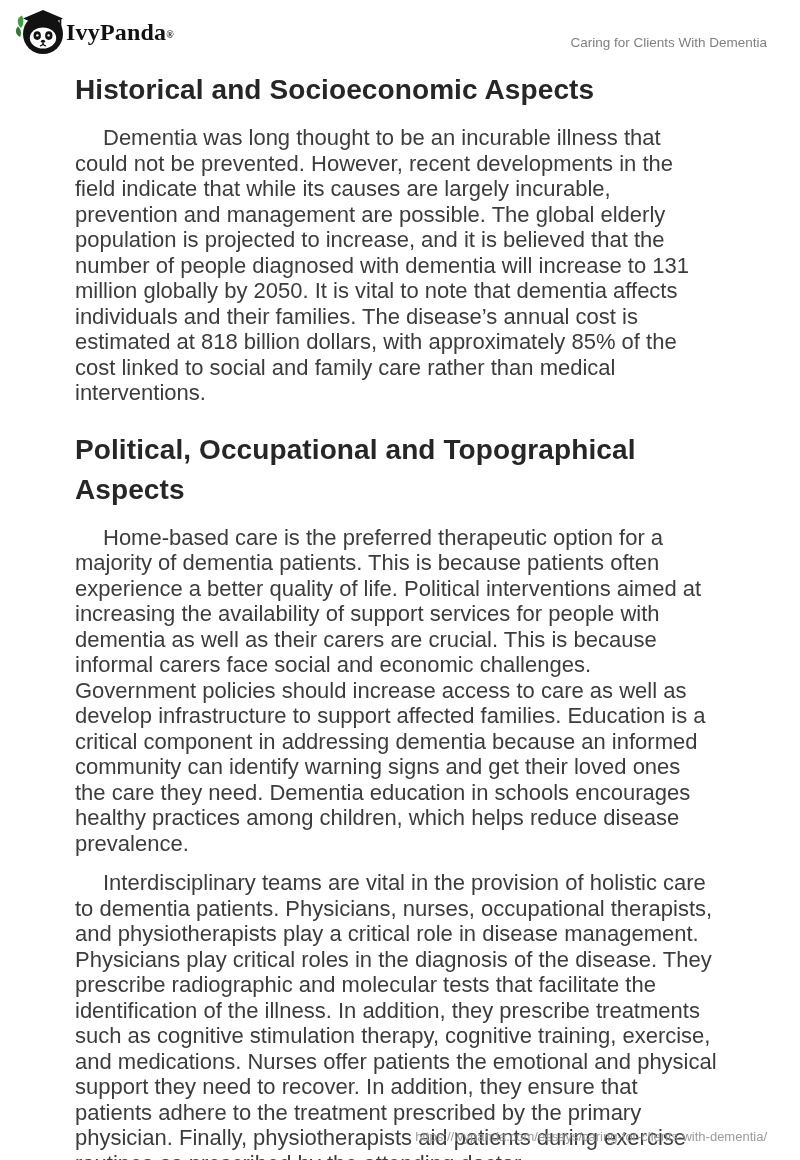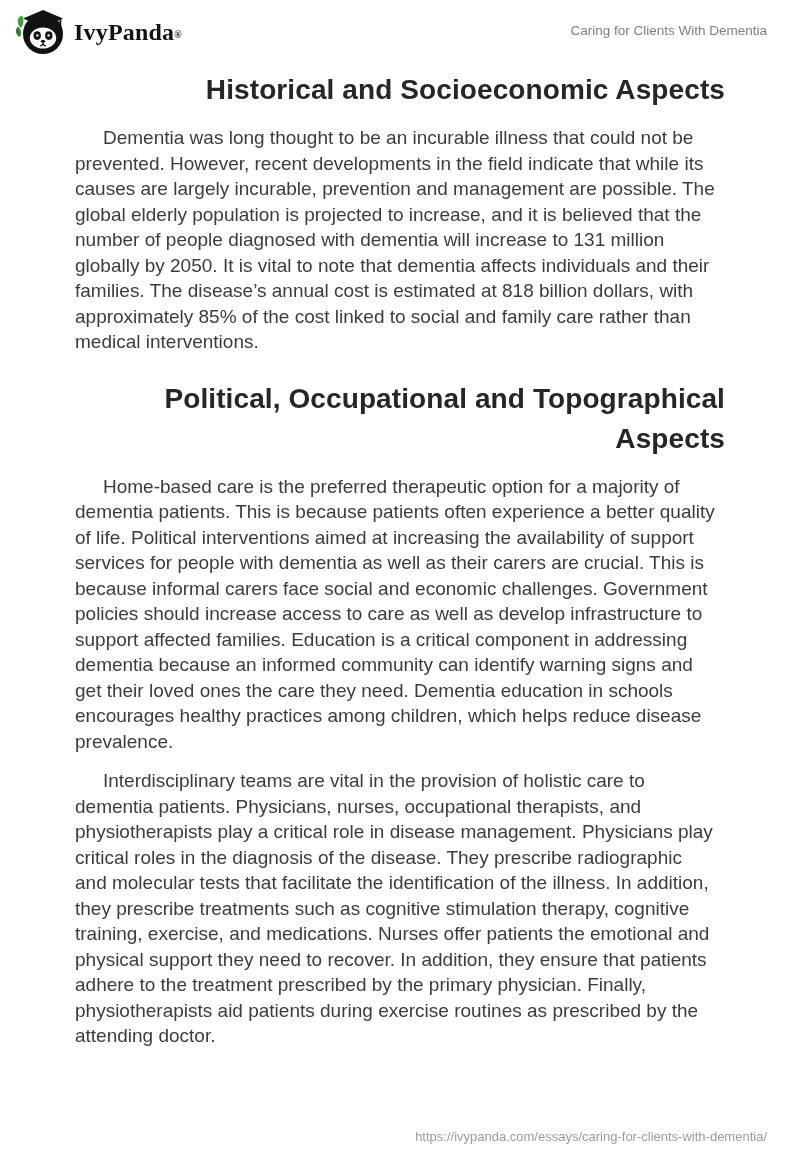--- a/index.html
+++ b/index.html
@@ -28,55 +28,53 @@
     color: #111111;
     cursor: pointer;
   }
   .brand svg { display: block; }
   .brand-text {
     font-family: "Liberation Serif", serif;
     font-weight: 700;
     font-size: 24px;
     letter-spacing: 0.2px;
     color: #111111;
-    margin-left: 8px;
   }
   .brand-reg {
     font-family: "Liberation Serif", serif;
     font-weight: 700;
     font-size: 10px;
     vertical-align: top;
     position: relative;
     top: 2px;
     color: #111111;
   }
   .doc-title {
     font-size: 13.5px;
     color: #808080;
-    margin-top: 14px;
+    margin-top: 26px;
     text-align: right;
   }
 
   
   .essay {
     width: 650px;
     margin: 8px 75px 0 75px;
   }
   .essay h2 {
     font-size: 28px;
     line-height: 40px;
     font-weight: 700;
     color: #262626;
     margin: 24px 0 15px 0;
     letter-spacing: 0.1px;
-    text-align: right;
   }
   .essay section:first-child h2 { margin-top: 0; }
   .essay p {
-    font-size: 19px;
+    font-size: 22px;
     line-height: 25.5px;
     color: #3c3c3c;
     text-indent: 28px;
     margin: 0 8px 14px 0;
   }
 
   
   .page-footer {
     position: absolute;
     right: 33px;

